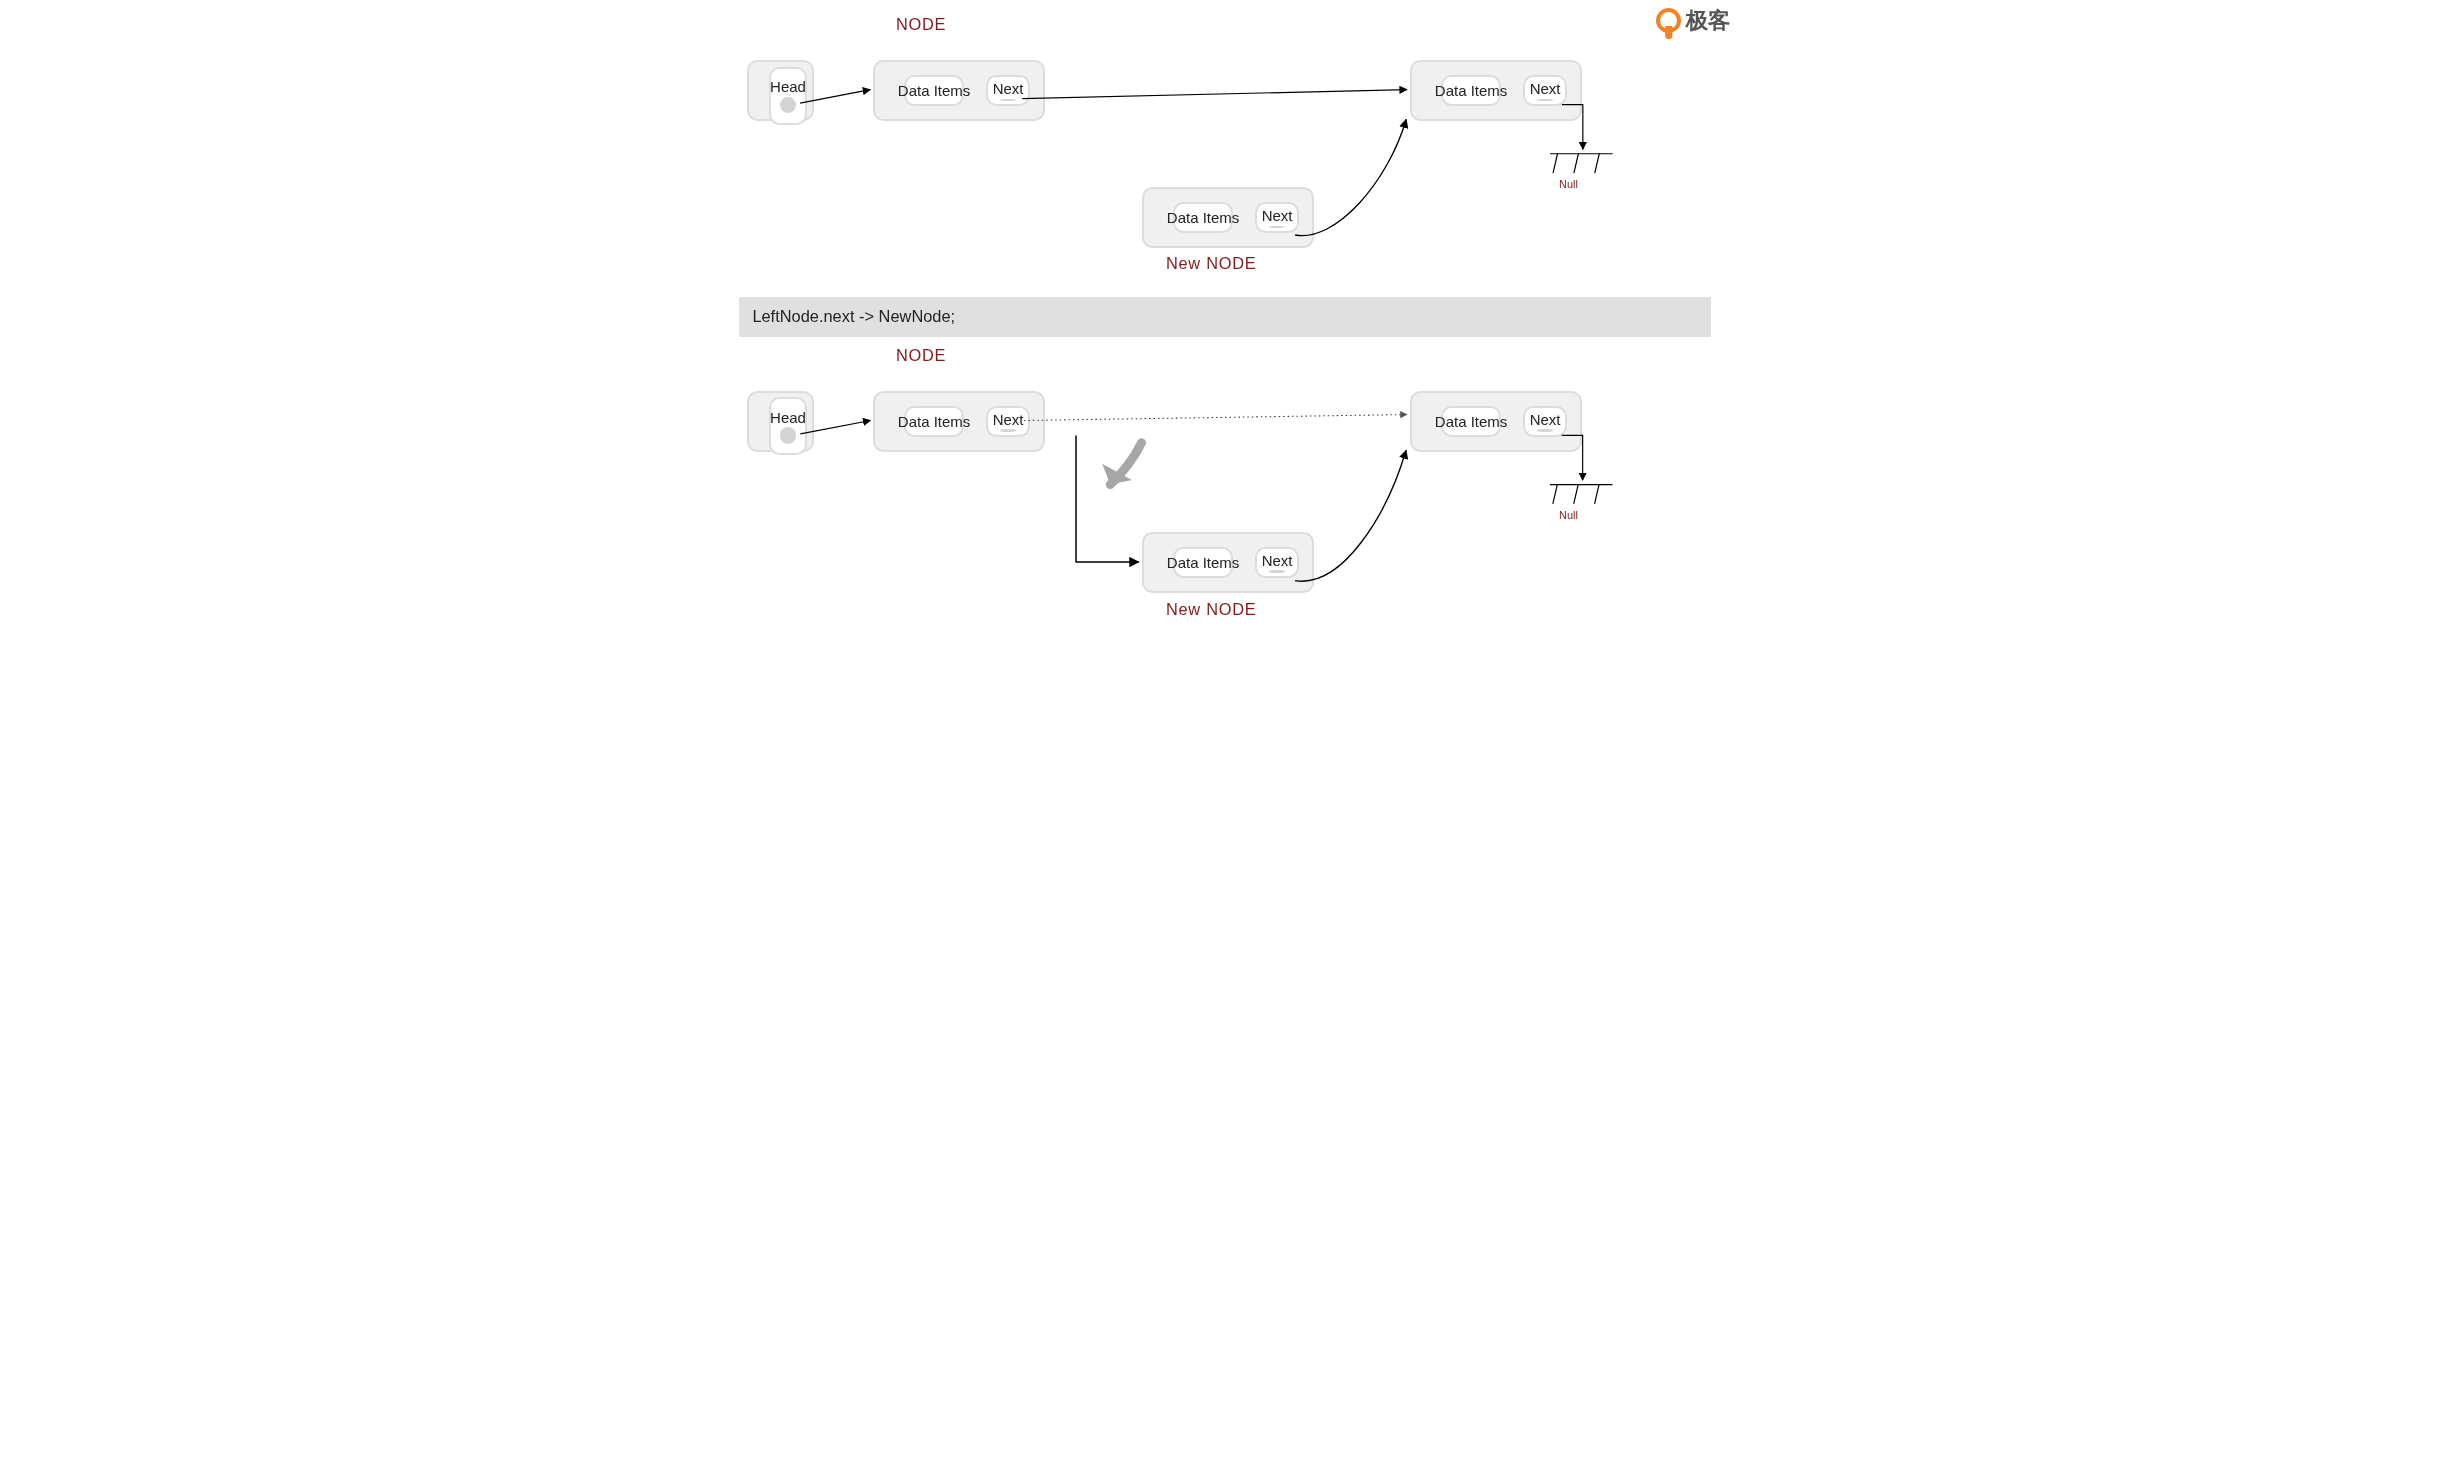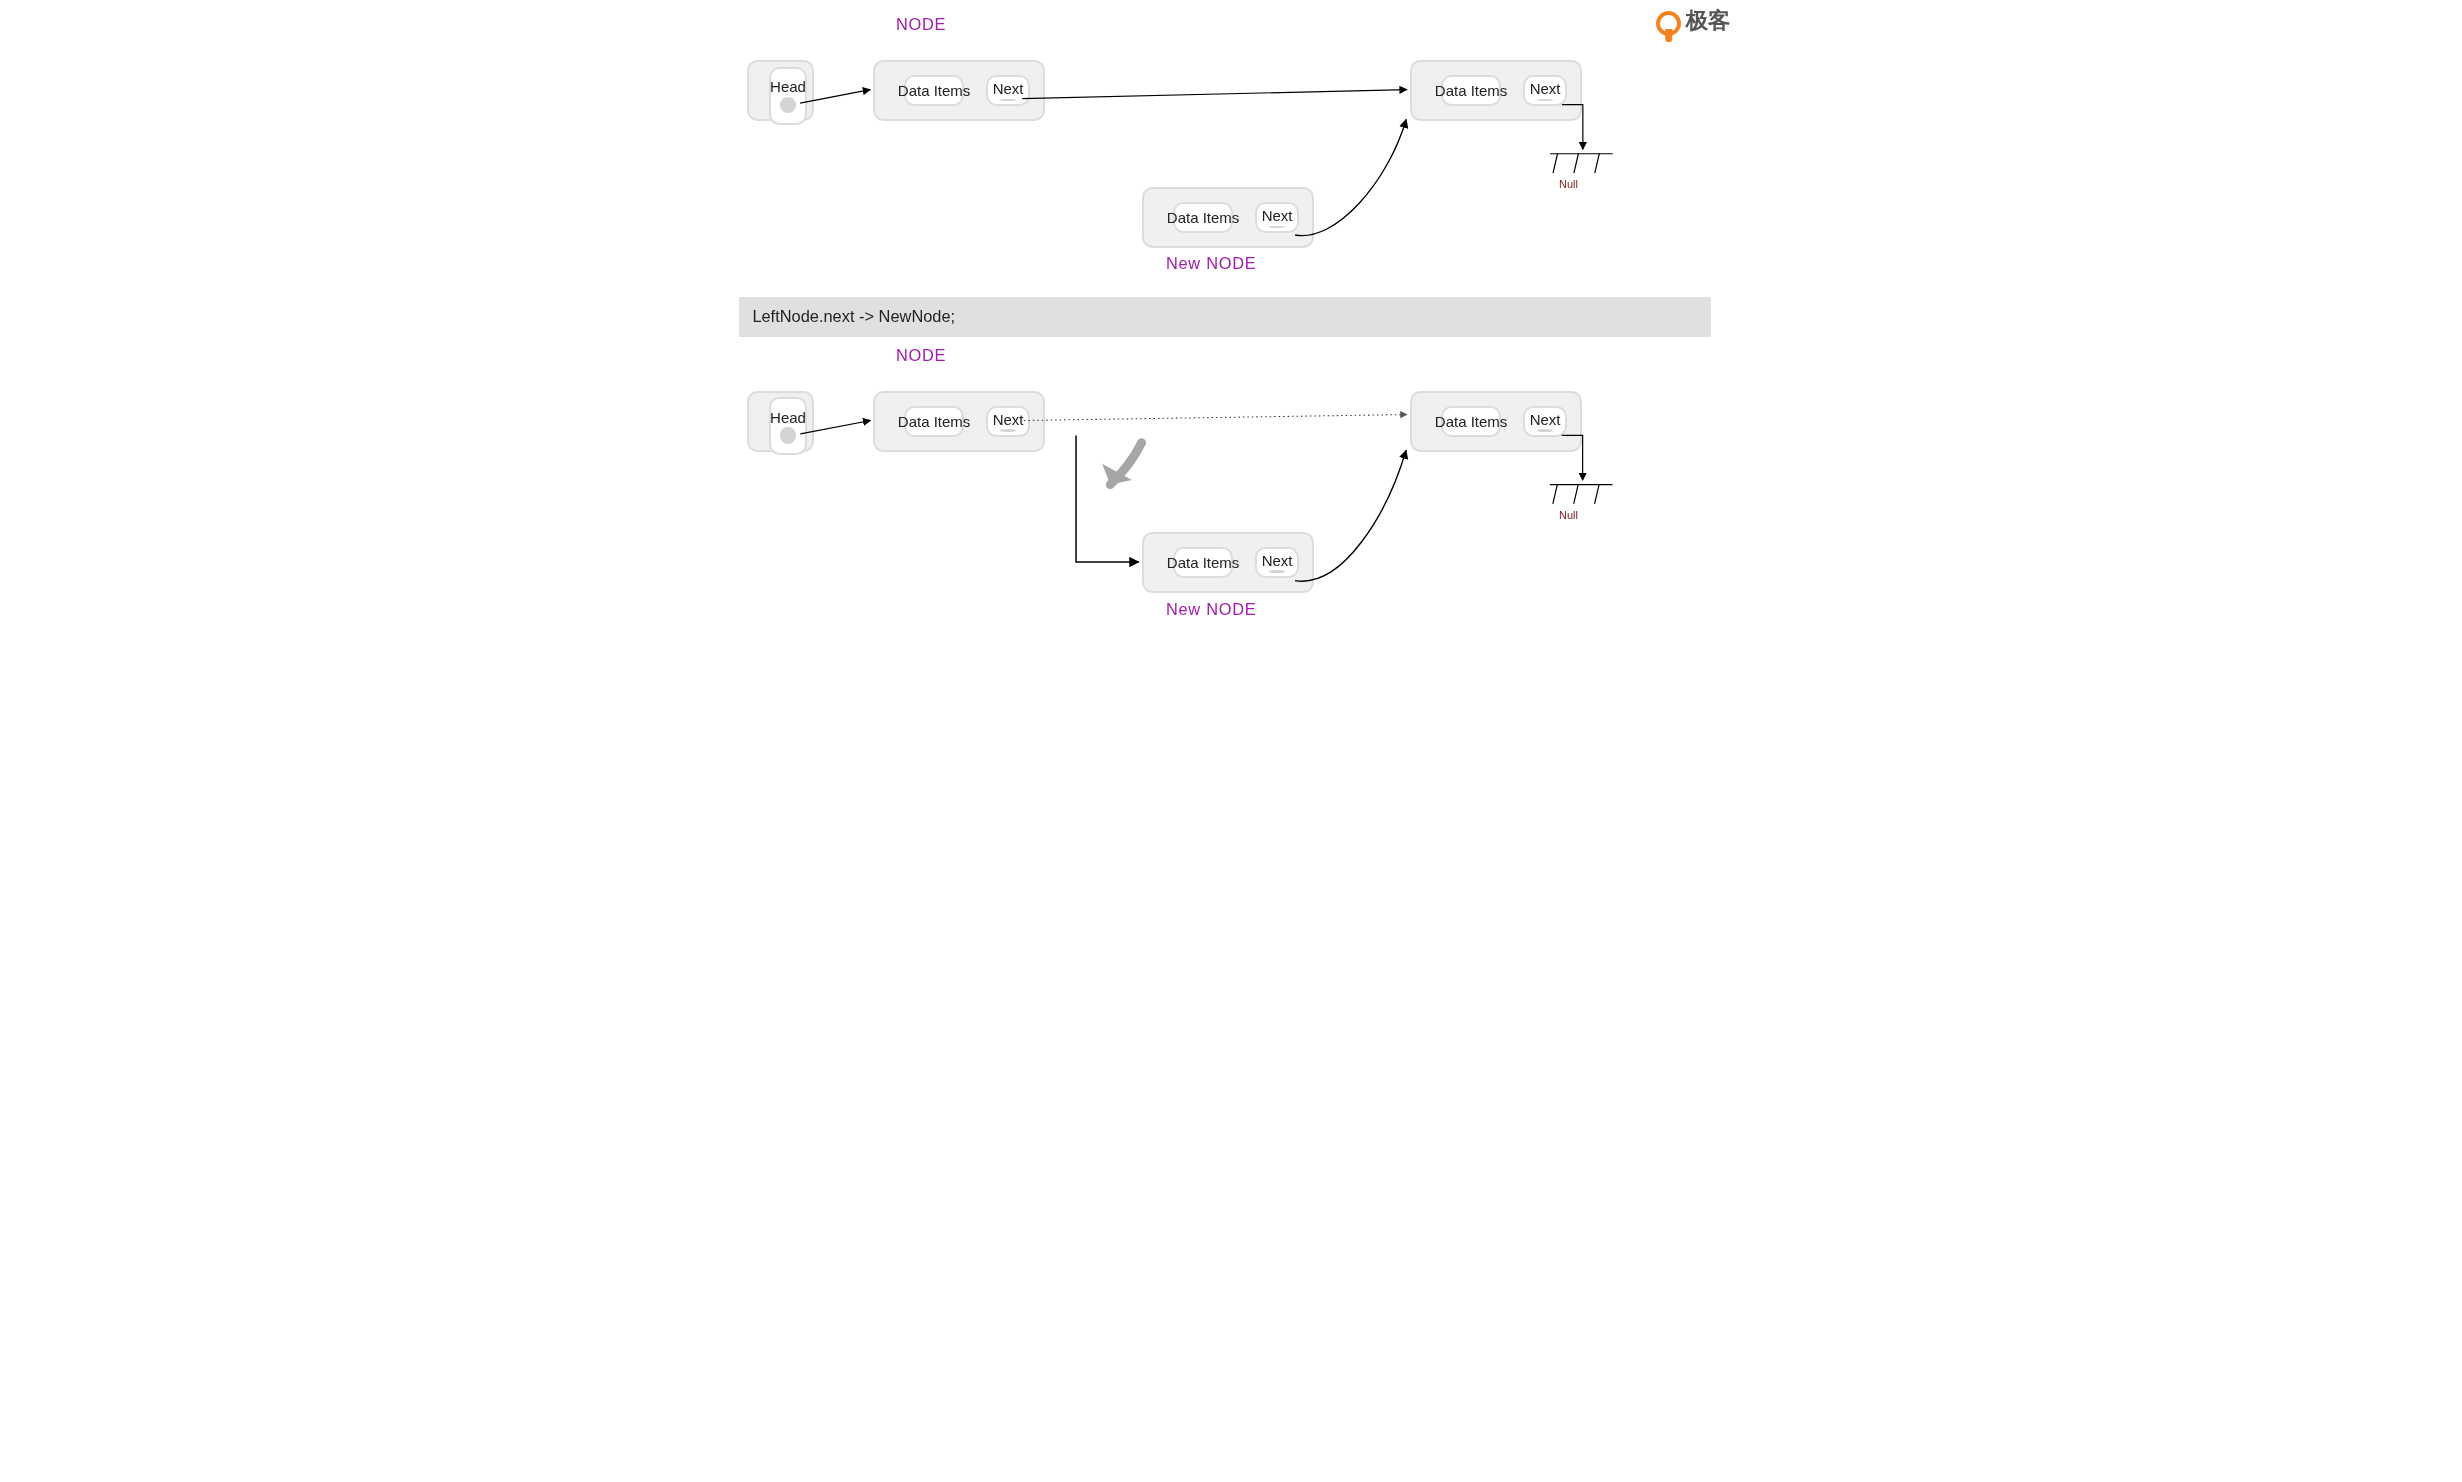--- a/index.html
+++ b/index.html
@@ -22,21 +22,21 @@
   .codebar {
     background: #e0e0e0;
     padding: 10.4px 13.4px;
     border-radius: 1.5px;
     font-size: 16.4px;
     color: #222;
     margin: 6px 12px 9px 0;
   }
   .section-label {
     position: absolute;
-    color: #a21caf;
+    color: #7f1d1d;
     font-size: 16.4px;
     letter-spacing: 0.7px;
   }
   
   .nodebox {
     position: absolute;
     border: 2.2px solid #dcdcdc;
     background: #f0f0f0;
     border-radius: 10.4px;
     padding: 13px;
@@ -89,21 +89,21 @@
     position: absolute;
     left: 0;
     top: 0;
     pointer-events: none;
   }
   .watermark {
     position: absolute;
     top: 4.5px;
     right: 7.5px;
     display: flex;
-    align-items: flex-end;
+    align-items: center;
     gap: 4.5px;
     font-size: 22.4px;
     font-weight: 700;
     color: #555;
     font-family: "PingFang SC","Microsoft YaHei", sans-serif;
   }
   .wm-icon {
     width: 25px;
     height: 25px;
     border: 4.5px solid #f58220;

